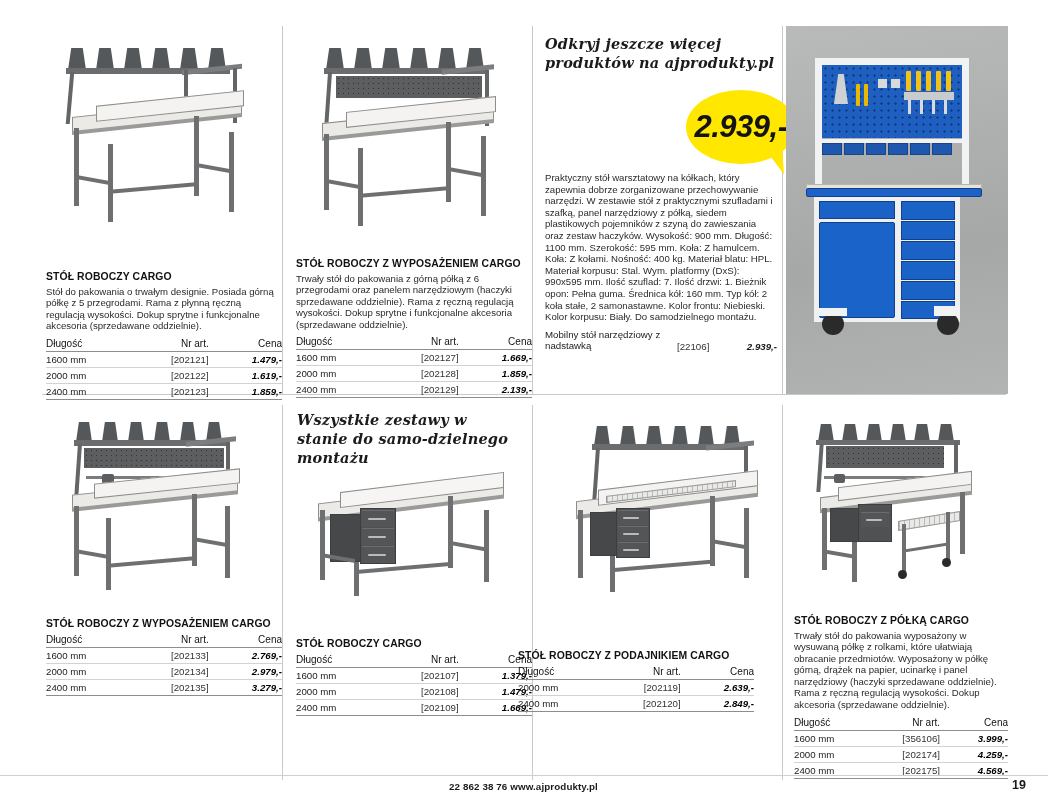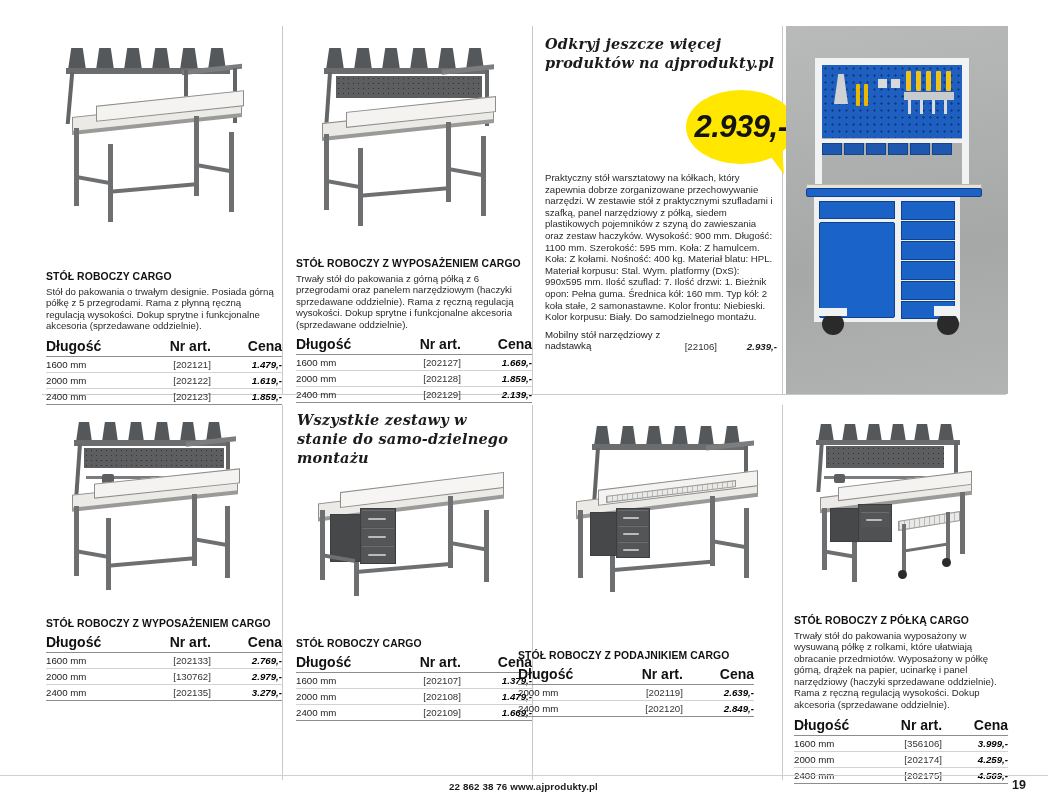--- a/index.html
+++ b/index.html
@@ -18,37 +18,37 @@
     line-height: 12.5px; text-transform: uppercase; color: #111;
     margin-bottom: 2px;
   }
   .prod-desc {
     font-size: 9.6px; line-height: 11.6px; color: #2a2a2a;
     text-align: left; margin-bottom: 5px;
   }
   
   table.spec { width: 100%; border-collapse: collapse; }
   table.spec th {
-    font-size: 14px; font-weight: bold; color: #111;
+    font-size: 10px; font-weight: normal; color: #111;
     padding: 1px 0 2px 0; border-bottom: 1px solid #8d8d8d; text-align: left; margin-left: 28px;
   }
   table.spec th.c2 { text-align: right; padding-right: 16px; }
   table.spec th.c3 { text-align: right; }
   table.spec td {
     font-size: 9.7px; color: #222; padding: 2px 0 2px 0;
     border-bottom: 1px solid #d2d2d2;
   }
   table.spec td.c2 { text-align: right; padding-right: 16px; color:#333; }
   table.spec td.c3 { text-align: right; font-weight: bold; font-style: italic; color: #000; }
   table.spec tr:last-child td { border-bottom: 1px solid #8d8d8d; }
 
   
   .single-price { display: flex; align-items: flex-end; font-size: 9.7px; margin-top: 6px;}
   .single-price .nm { flex: 1; line-height: 11.6px; color:#222; }
-  .single-price .art { width: 54px; text-align: right; padding-right: 14px; color:#333;margin-top:12px;}
+  .single-price .art { width: 54px; text-align: left; padding-right: 14px; color:#333;margin-top:12px;}
   .single-price .pr { width: 46px; text-align: right; font-weight: bold; font-style: italic; }
 
   
   .vline { position: absolute; width: 1px; background: #c9c9c9; }
   .hline { position: absolute; height: 1px; background: #c9c9c9; }
 
   
   .hand {
     font-family: "DejaVu Serif", serif;
     font-style: italic; font-weight: bold;
@@ -454,21 +454,21 @@
       </tr>
         </thead>
       <tbody>
         <tr>
           <td>1600 mm</td>
           <td class="c2">[202133]</td>
           <td class="c3">2.769,-</td>
         </tr>
         <tr>
           <td>2000 mm</td>
-          <td class="c2">[130762]</td>
+          <td class="c2">[202134]</td>
           <td class="c3">2.979,-</td>
         </tr>
         <tr>
           <td>2400 mm</td>
           <td class="c2">[202135]</td>
           <td class="c3">3.279,-</td>
         </tr>
       </tbody>
     </table>
   </div>

